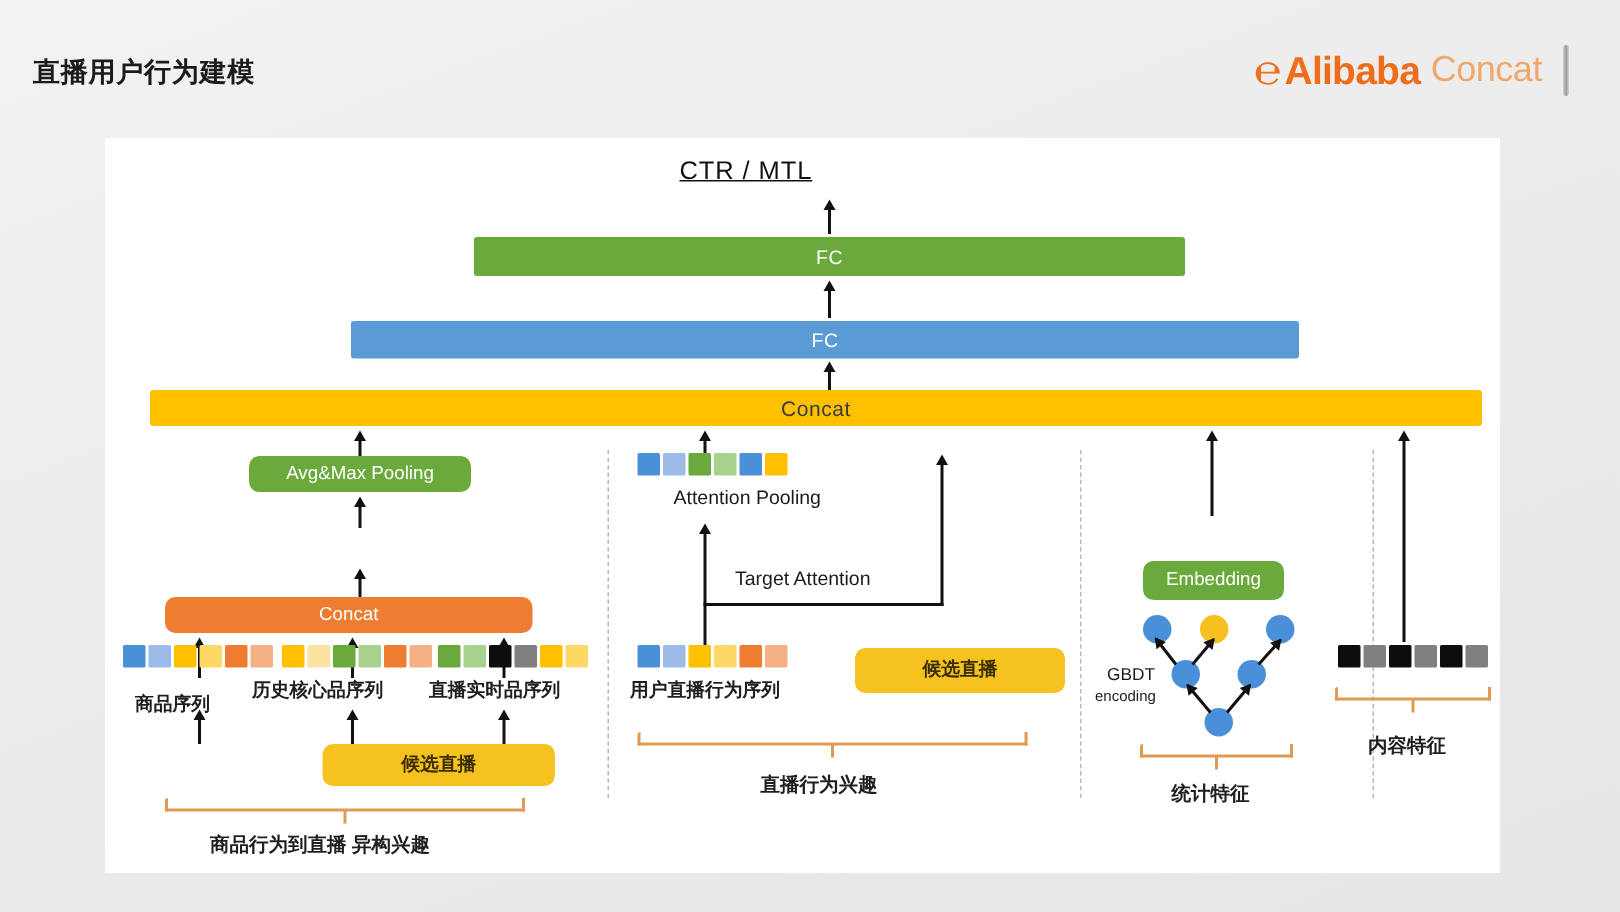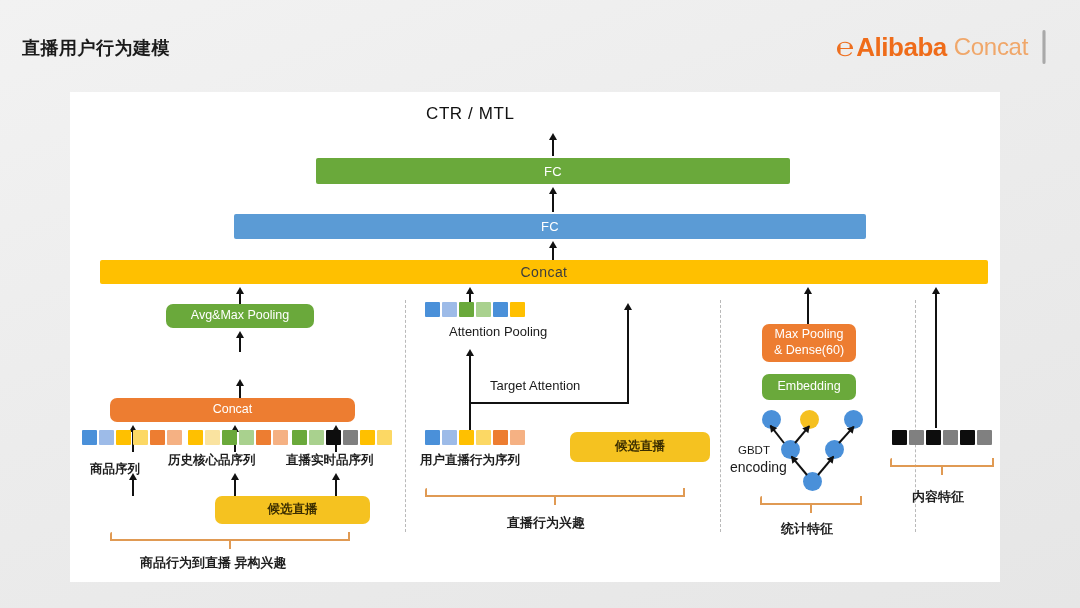--- a/index.html
+++ b/index.html
@@ -113,21 +113,21 @@
     <div class="ali">
       <span class="ali-mark">℮</span>
       <span class="ali-name">Alibaba</span>
       <span class="ali-group">Concat</span>
     </div>
     <div class="logo-sep"></div>
   </div>
 
   <div class="canvas">
 
-    <div class="lbl big" style="left:356px;top:12px;">CTR / MTL</div>
+    <div class="lbl big" style="left:383px;top:12px;text-decoration:underline;">CTR / MTL</div>
 
     <div class="arrow" style="left:478px;top:42px;width:10px;height:22px;">
       <span class="head"></span>
         <span class="shaft" style="top:6px;height:16px;"></span>
     </div>
 
     <div class="bar green" style="left:246px;top:66px;width:474px;height:26px;">
       <span>FC</span>
     </div>
 
@@ -292,44 +292,40 @@
     </div>
 
     <div class="brace" style="left:355px;top:396px;width:260px;height:18px;">
       <span class="b-l"></span>
         <span class="b-top"></span>
         <span class="b-r"></span>
         <span class="b-m"></span>
     </div>
     <div class="lbl cn" style="left:437px;top:422px;font-size:13px;">直播行为兴趣</div>
 
-    <div class="rbox orangeb" style="left:692px;top:232px;width:94px;height:38px;flex-direction:column;">
-      <span>Max Pooling</span>
-      <span>&amp; Dense(60)</span>
-    </div>
 
     <div class="rbox greenb" style="left:692px;top:282px;width:94px;height:26px;">
       <span>Embedding</span>
     </div>
 
     <div class="node blue" style="left:692px;top:318px;"></div>
     <div class="node gold" style="left:730px;top:318px;"></div>
     <div class="node blue" style="left:774px;top:318px;"></div>
     <div class="node blue" style="left:711px;top:348px;"></div>
     <div class="node blue" style="left:755px;top:348px;"></div>
     <div class="node blue" style="left:733px;top:380px;"></div>
 
     <div class="edge" style="left:714px;top:350px;width:22px;transform:rotate(-128deg);"></div>
     <div class="edge" style="left:725px;top:350px;width:22px;transform:rotate(-50deg);"></div>
     <div class="edge" style="left:769px;top:350px;width:22px;transform:rotate(-48deg);"></div>
     <div class="edge" style="left:737px;top:382px;width:24px;transform:rotate(-130deg);"></div>
     <div class="edge" style="left:748px;top:382px;width:24px;transform:rotate(-50deg);"></div>
 
     <div class="lbl" style="left:668px;top:352px;font-size:11.5px;color:#1b1b1b;">GBDT</div>
-    <div class="lbl" style="left:660px;top:367px;font-size:14px;color:#1b1b1b;">encoding</div>
+    <div class="lbl" style="left:660px;top:367px;font-size:10px;color:#1b1b1b;">encoding</div>
 
     <div class="brace" style="left:690px;top:404px;width:102px;height:18px;">
       <span class="b-l"></span>
         <span class="b-top"></span>
         <span class="b-r"></span>
         <span class="b-m"></span>
     </div>
     <div class="lbl cn" style="left:711px;top:428px;font-size:13px;">统计特征</div>
 
     <div class="strip" style="left:822px;top:338px;">

